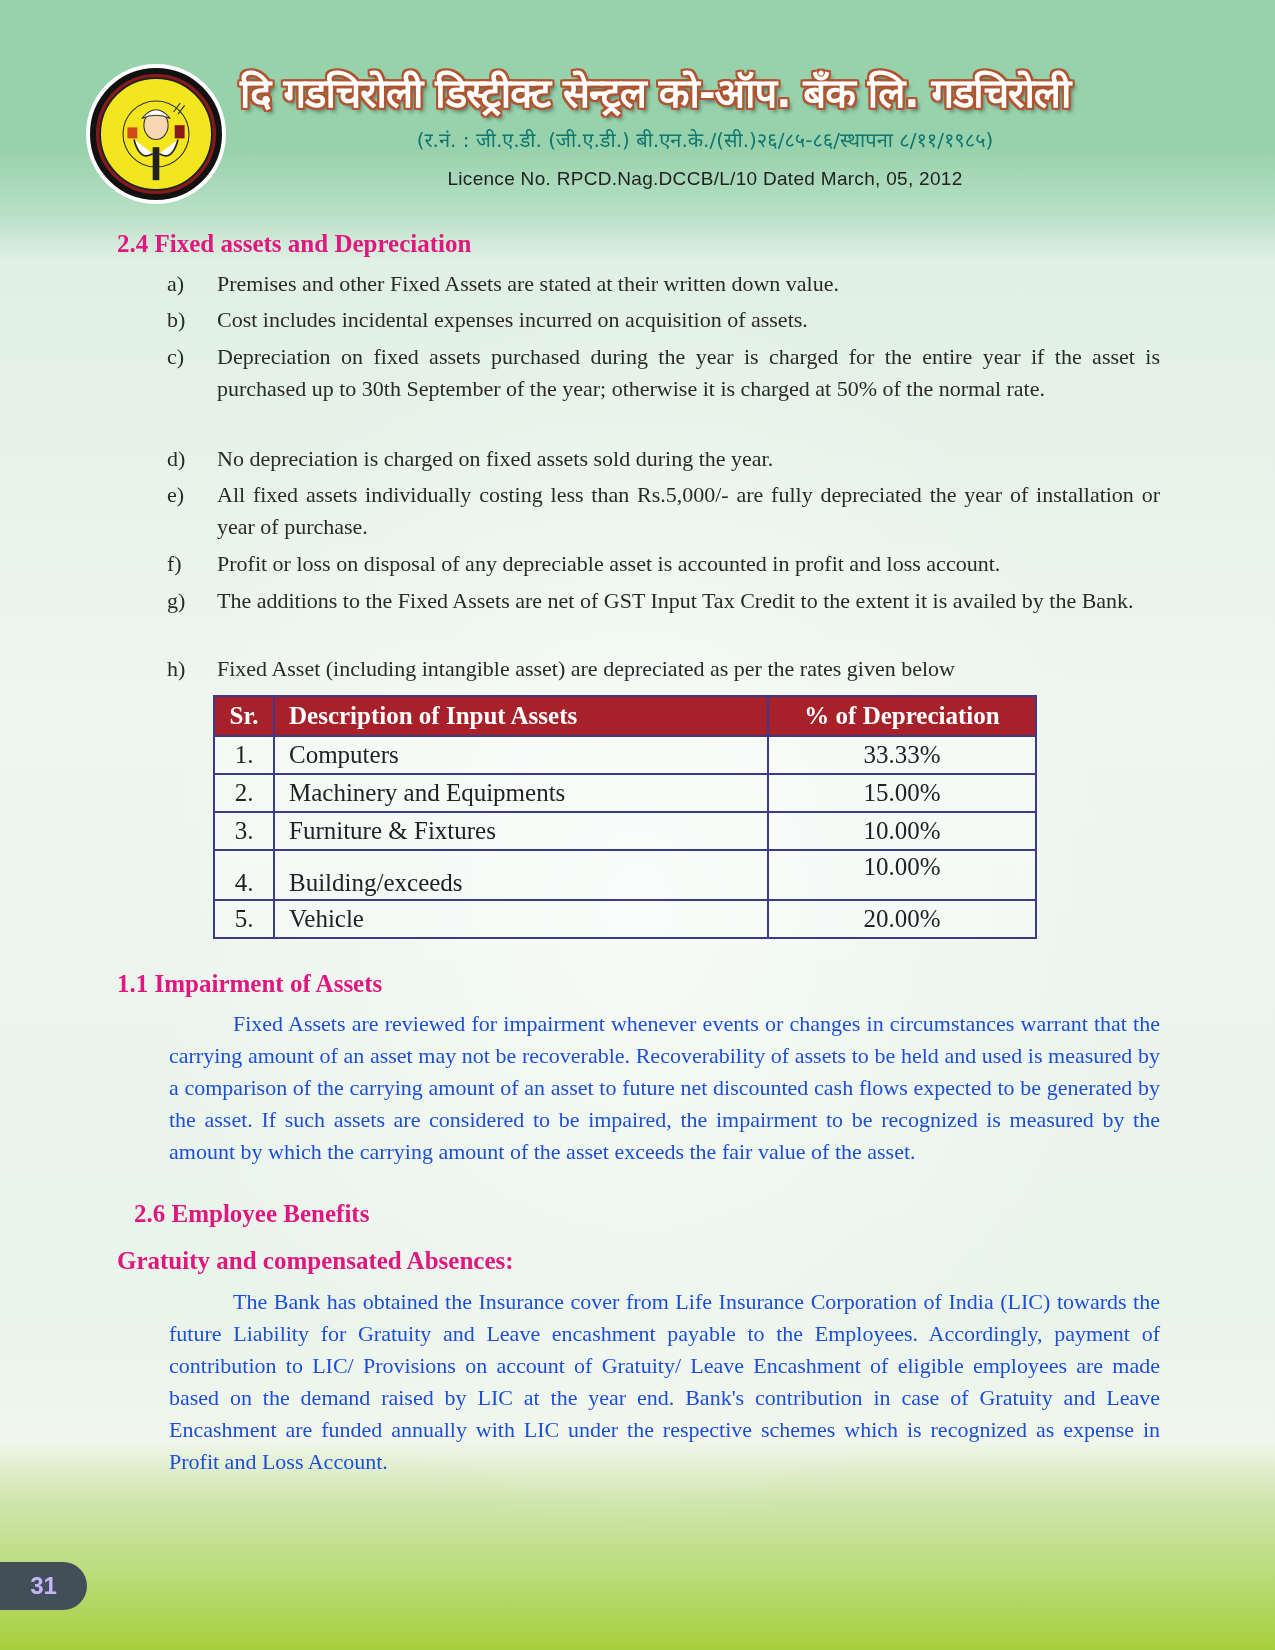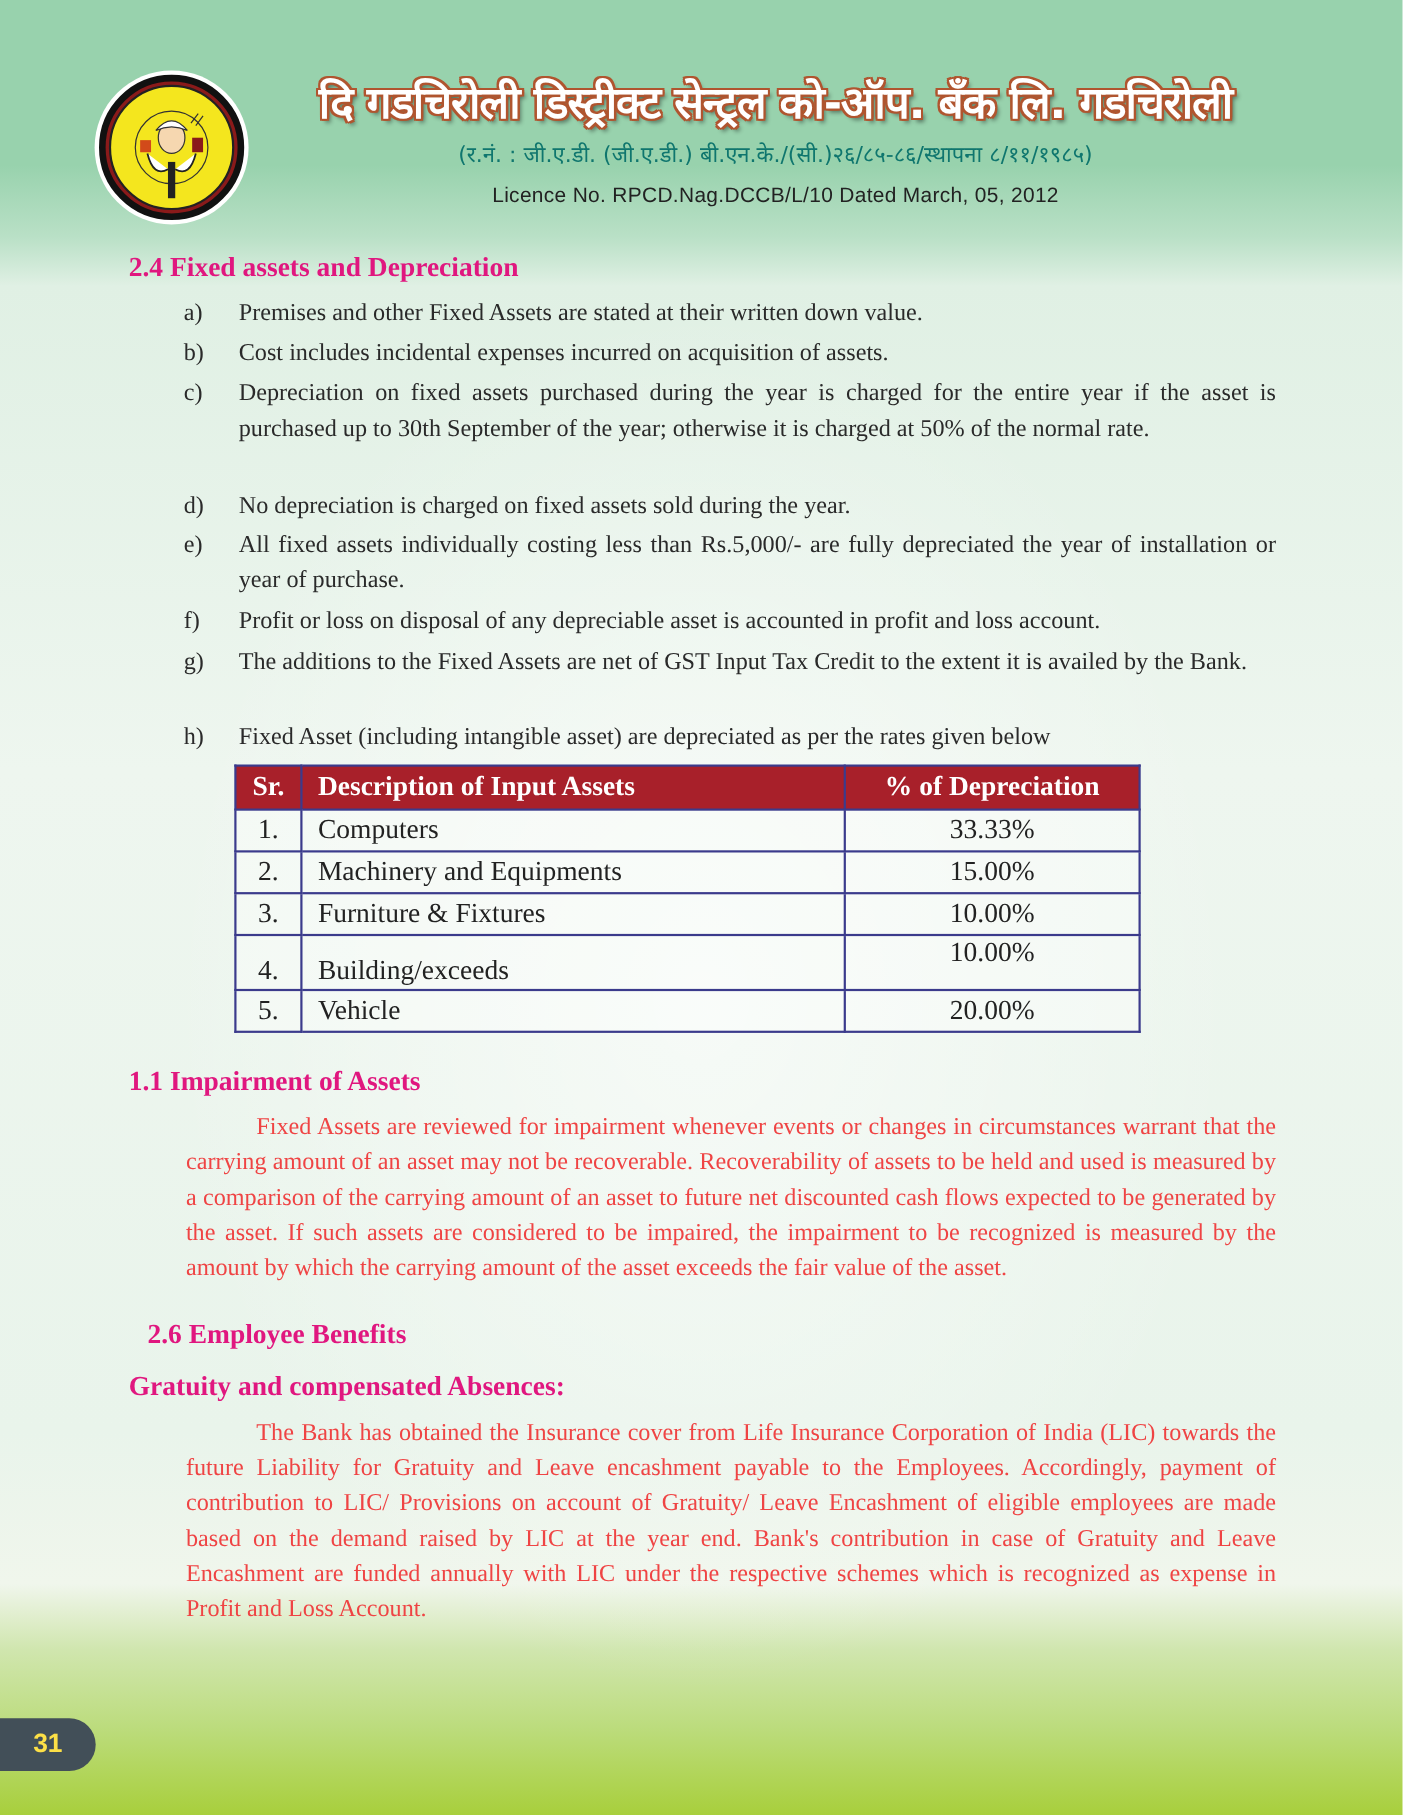--- a/index.html
+++ b/index.html
@@ -28,21 +28,21 @@
     width: 100%; height: 100%; border-radius: 50%; box-sizing: border-box;
     border: 6px solid #111; background: #8a1a1a; padding: 3px;
   }
   .logo-inner {
     width: 100%; height: 100%; border-radius: 50%; box-sizing: border-box;
     background: #f4e61e; border: 2px solid #222; position: relative; overflow: hidden;
   }
   .logo-inner svg { position: absolute; left: 0; top: 0; width: 100%; height: 100%; }
 
   .title-mr {
-    left: 240px; top: 64px; width: 930px; text-align: center;
+    left: 240px; top: 64px; width: 930px; text-align: left;
     font-family: "DejaVu Sans", sans-serif; font-weight: bold; font-size: 40px;
     color: #fff; letter-spacing: -1px;
     text-shadow: -2px -2px 0 #b0552f, 2px -2px 0 #b0552f, -2px 2px 0 #b0552f, 2px 2px 0 #b0552f,
                  0 2px 0 #b0552f, 0 -2px 0 #b0552f, 2px 0 0 #b0552f, -2px 0 0 #b0552f, 3px 4px 4px rgba(0,0,0,0.45);
   }
   .reg-mr {
     left: 240px; top: 126px; width: 930px; text-align: center;
     font-family: "DejaVu Sans", sans-serif; font-size: 20px; color: #0f766e;
   }
   .licence {
@@ -73,28 +73,28 @@
   table.dep th.sr, table.dep td.sr { width: 46px; text-align: center; padding: 0 6px; }
   table.dep th.pct { text-align: center; width: 238px; }
   table.dep td { height: 36px; background: rgba(255,255,255,0.35); }
   table.dep td.pct { text-align: center; }
   table.dep tr.tall td { height: 46px; }
   table.dep tr.tall td.pct { vertical-align: top; padding-top: 2px; }
   table.dep tr.tall td.sr, table.dep tr.tall td.desc { vertical-align: bottom; padding-bottom: 2px; }
 
   
   .para {
-    left: 169px; width: 991px; font-size: 22px; line-height: 32px; color: #ef4444;
+    left: 169px; width: 991px; font-size: 22px; line-height: 32px; color: #1d4ed8;
     text-align: justify; text-indent: 64px;
   }
 
   
   .page-tab {
     left: 0; top: 1562px; width: 87px; height: 48px; background: #424f58;
-    border-radius: 0 24px 24px 0; color: #fde047; font-family: "Liberation Sans", sans-serif;
+    border-radius: 0 24px 24px 0; color: #c4b5fd; font-family: "Liberation Sans", sans-serif;
     font-weight: bold; font-size: 24px; text-align: center; line-height: 48px;
   }
 </style>
 </head>
 <body>
 
 <div class="vignette"></div>
 
 <div class="abs logo">
   <div class="logo-ring">

